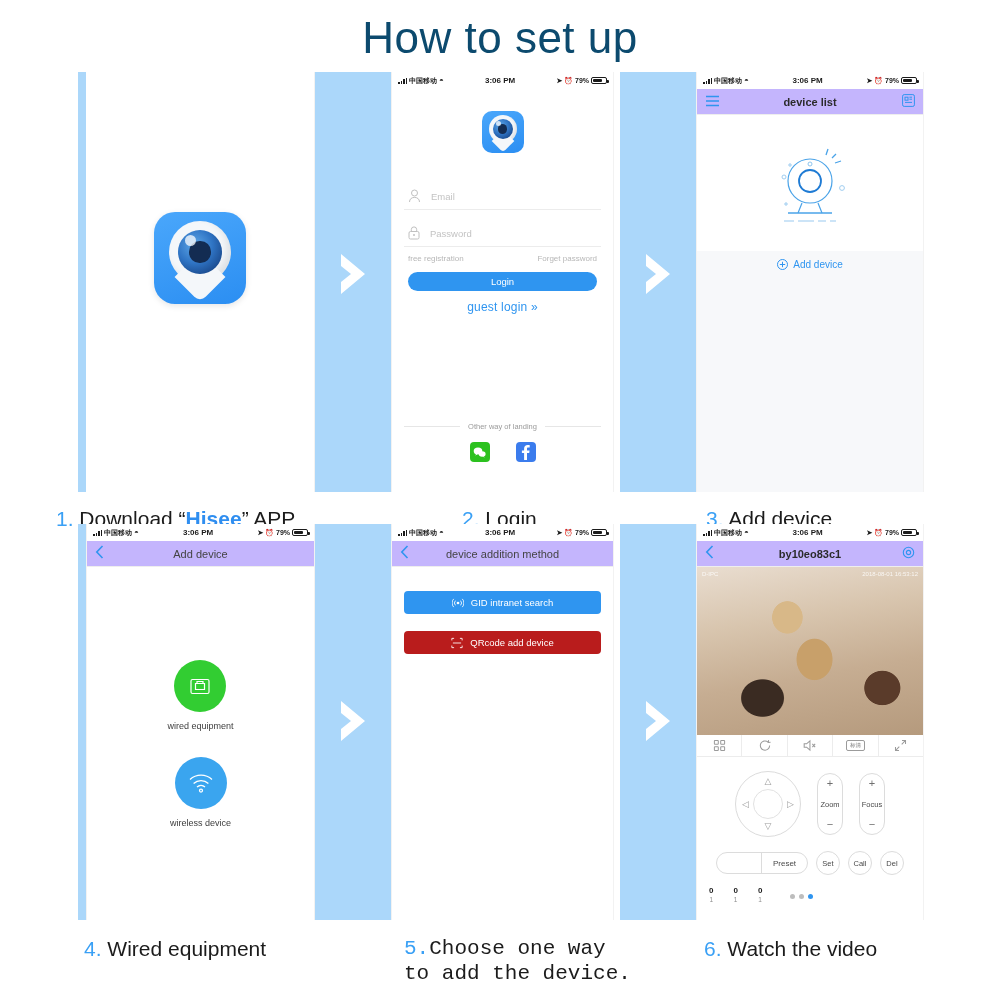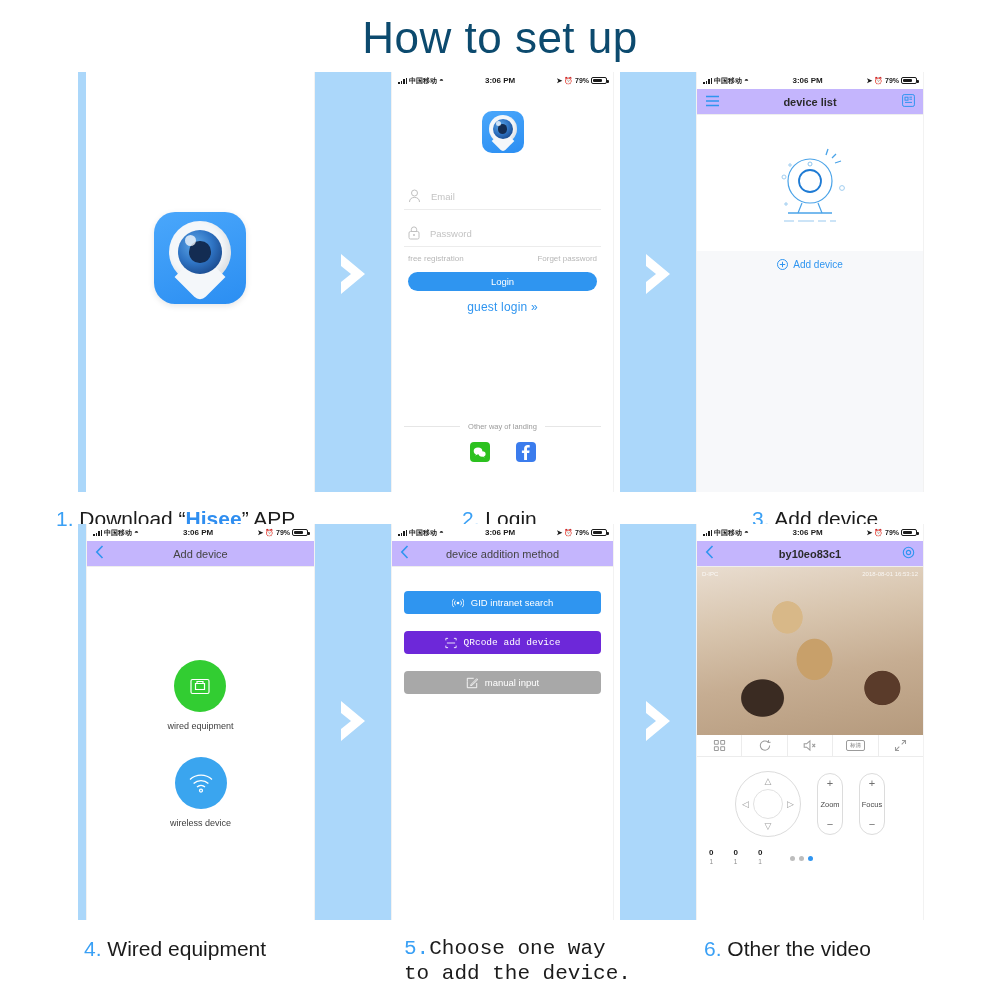--- a/index.html
+++ b/index.html
@@ -196,21 +196,21 @@
   .choice-label { font-size:9px; color:#3d3d3d; }
 
   
   .method-body { padding: 24px 12px 0; display:flex; flex-direction:column; gap:17px; }
   .mbtn {
     height: 23px; border-radius:4px;
     display:flex; align-items:center; justify-content:center; gap:7px;
     color:#fff; font-size:9.5px;
   }
   .mbtn.b { background:#2f95f0; }
-  .mbtn.g { background:#6d28d9;font-family:Liberation Mono, monospace; }
+  .mbtn.g { background:#b91c1c; }
   .mbtn.gr { background:#a8a8a8; }
 
   
   .vid-body { height: calc(100% - 43px); background:#fff; }
   .videoimg {
     height: 168px; position:relative; overflow:hidden;
     background:
       radial-gradient(ellipse 55px 48px at 29% 78%, #3a2b22 0%, #3a2b22 38%, transparent 40%),
       radial-gradient(ellipse 40px 46px at 52% 55%, #c8a06a 0%, #c8a06a 44%, transparent 46%),
       radial-gradient(ellipse 42px 40px at 82% 72%, #5a3b2a 0%, #5a3b2a 42%, transparent 44%),
@@ -479,21 +479,21 @@
         </div>
       </div>
     </div>
 
     <div class="caption" style="left:56px;top:408px;">
       <span class="num">1.</span><span> Download “</span><span class="hl">Hisee</span><span>” APP</span>
     </div>
     <div class="caption" style="left:462px;top:408px;">
       <span class="num">2.</span><span> Login</span>
     </div>
-    <div class="caption" style="left:706px;top:408px;margin-left:46px;">
+    <div class="caption" style="left:706px;top:408px;">
       <span class="num">3.</span><span> Add device</span>
     </div>
   </div>
 
   <div class="row row2" style="margin-top:32px;">
 
     <div class="band band-thin" style="left:78px;height:396px;"></div>
     <div class="band band-wide" style="left:315px;height:396px;"></div>
     <div class="chev" style="left:315px;top:175px;">
       <svg width="40" height="44" viewBox="0 0 40 44">
@@ -600,28 +600,20 @@
               <path d="M2 2.2a7 7 0 0 0 0 9.6M12 2.2a7 7 0 0 1 0 9.6"></path>
             </svg>
           <span>GID intranet search</span>
         </div>
         <div class="mbtn g">
           <svg width="12" height="12" viewBox="0 0 14 14" fill="none" stroke="#fff" stroke-width="1">
               <path d="M1 4V1.6h2.6M13 4V1.6h-2.6M1 10v2.4h2.6M13 10v2.4h-2.6"></path>
               <path d="M2.2 7h9.6"></path>
             </svg>
           <span>QRcode add device</span>
-        </div>
-        <div class="mbtn gr">
-          <svg width="12" height="12" viewBox="0 0 14 14" fill="none" stroke="#fff" stroke-width="1">
-              <path d="M1.5 5v7.5h11V7"></path>
-              <path d="M1.5 5V1.5H9"></path>
-              <path d="M6 8.6 12.6 2l1.1 1.1L7 9.6 5.4 10z"></path>
-            </svg>
-          <span>manual input</span>
         </div>
       </div>
     </div>
 
     <div class="phone" style="left:696px;top:0;width:228px;height:396px;">
       <div class="statusbar">
         <div class="sb-left">
           <span class="sig">
               <i></i>
               <i></i>
@@ -706,20 +698,29 @@
             <span class="pl">Zoom</span>
             <span class="pm">−</span>
           </div>
           <div class="pill">
             <span class="pm">+</span>
             <span class="pl">Focus</span>
             <span class="pm">−</span>
           </div>
         </div>
 
+        <div class="presetrow">
+          <div class="preset-pill">
+            <span class="pin2"></span>
+            <span class="plabel">Preset</span>
+          </div>
+          <div class="rbtn">Set</div>
+          <div class="rbtn">Call</div>
+          <div class="rbtn">Del</div>
+        </div>
 
         <div class="footrow">
           <div class="counters">
             <div class="ctr-i">
               <div class="a">0</div>
               <div class="b">1</div>
             </div>
             <div class="ctr-i">
               <div class="a">0</div>
               <div class="b">1</div>
@@ -739,16 +740,16 @@
     </div>
 
     <div class="caption" style="left:84px;top:386px;">
       <span class="num">4.</span><span> Wired equipment</span>
     </div>
     <div class="caption" style="left:404px;top:386px;font-family:Liberation Mono, monospace;">
       <span class="num">5.</span><span>Choose one way
 to add the device.</span>
     </div>
     <div class="caption" style="left:704px;top:386px;">
-      <span class="num">6.</span><span> Other the video</span>
+      <span class="num">6.</span><span> Watch the video</span>
     </div>
   </div>
 </div>
 
 </body></html>

